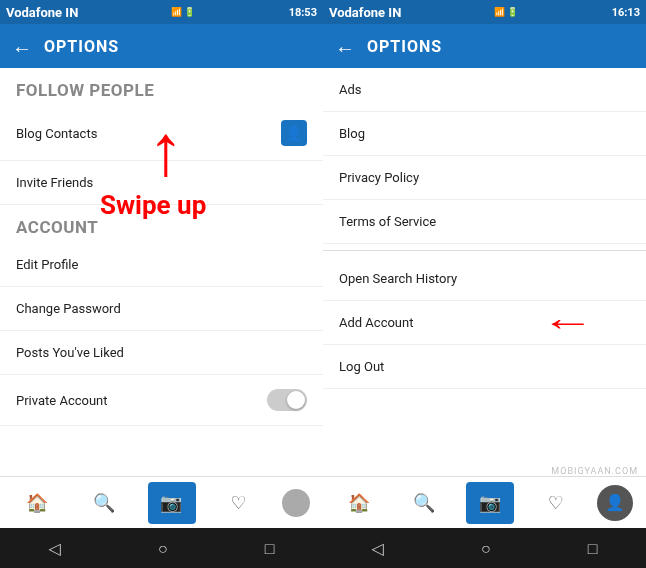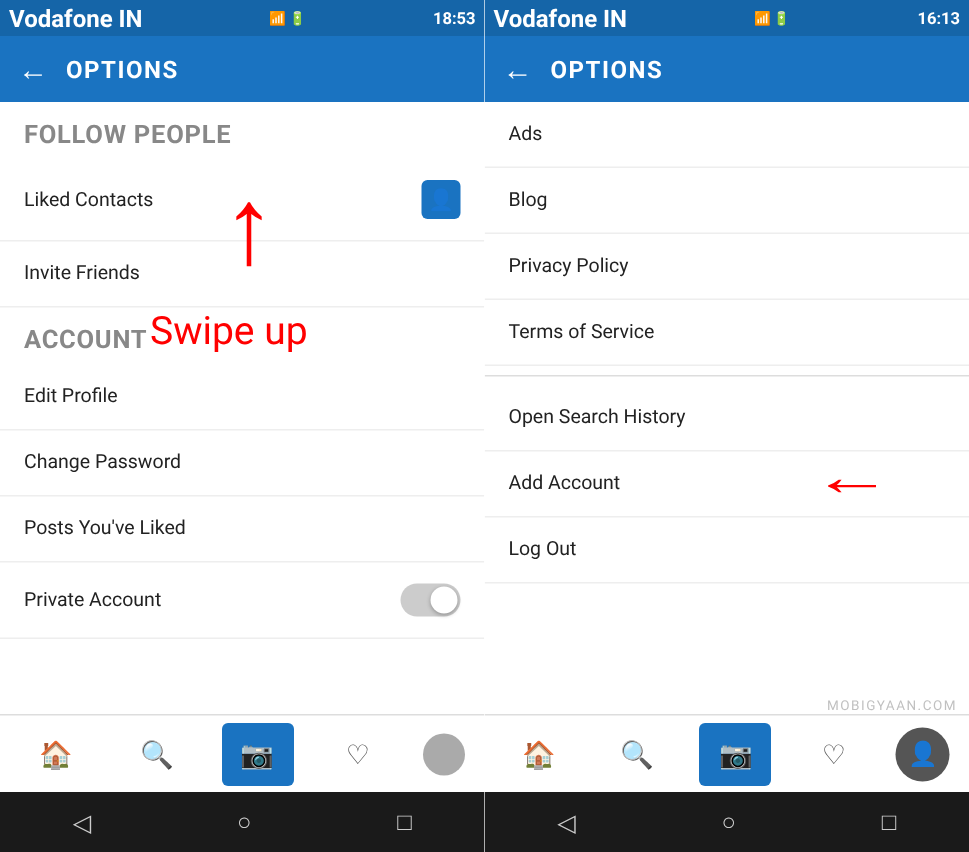--- a/index.html
+++ b/index.html
@@ -26,21 +26,21 @@
     .status-bar {
       height: 24px;
       background: #1565a8;
       display: flex;
       align-items: center;
       justify-content: space-between;
       padding: 0 6px;
       font-size: 10px;
       color: #fff;
     }
-    .status-bar .carrier { font-size: 16px; font-weight: bold; }
+    .status-bar .carrier { font-size: 13px; font-weight: bold; }
     .status-bar .icons { display: flex; align-items: center; gap: 2px; font-size: 9px; }
     .status-bar .time { font-size: 11px; font-weight: bold; }
 
     
     .top-bar {
       height: 44px;
       background: #1a73c1;
       display: flex;
       align-items: center;
       padding: 0 12px;
@@ -115,24 +115,24 @@
       width: 18px;
       height: 18px;
       border-radius: 50%;
       background: #fff;
       box-shadow: 0 1px 3px rgba(0,0,0,0.3);
     }
 
     
     .swipe-label {
       position: absolute;
-      top: 206px;
+      top: 190px;
       left: 100px;
       font-size: 26px;
-      font-weight: normal;
+      font-weight: bold;
       color: red;
       white-space: nowrap;
     }
     .arrow-up {
       position: absolute;
       top: 115px;
       left: 148px;
       width: 0;
       height: 0;
     }
@@ -278,21 +278,21 @@
       <span class="back-arrow">←</span>
       <span class="top-bar-title">OPTIONS</span>
     </div>
 
     <div class="content">
 
       <div class="section-header">FOLLOW PEOPLE</div>
 
 
       <div class="list-item">
-        <span>Liked Contacts</span>
+        <span>Blog Contacts</span>
         <div class="icon-right icon-contact">👤</div>
       </div>
 
       <div class="list-item">
         <span>Invite Friends</span>
       </div>
 
       <div class="section-header">ACCOUNT</div>
 
       <div class="list-item">

